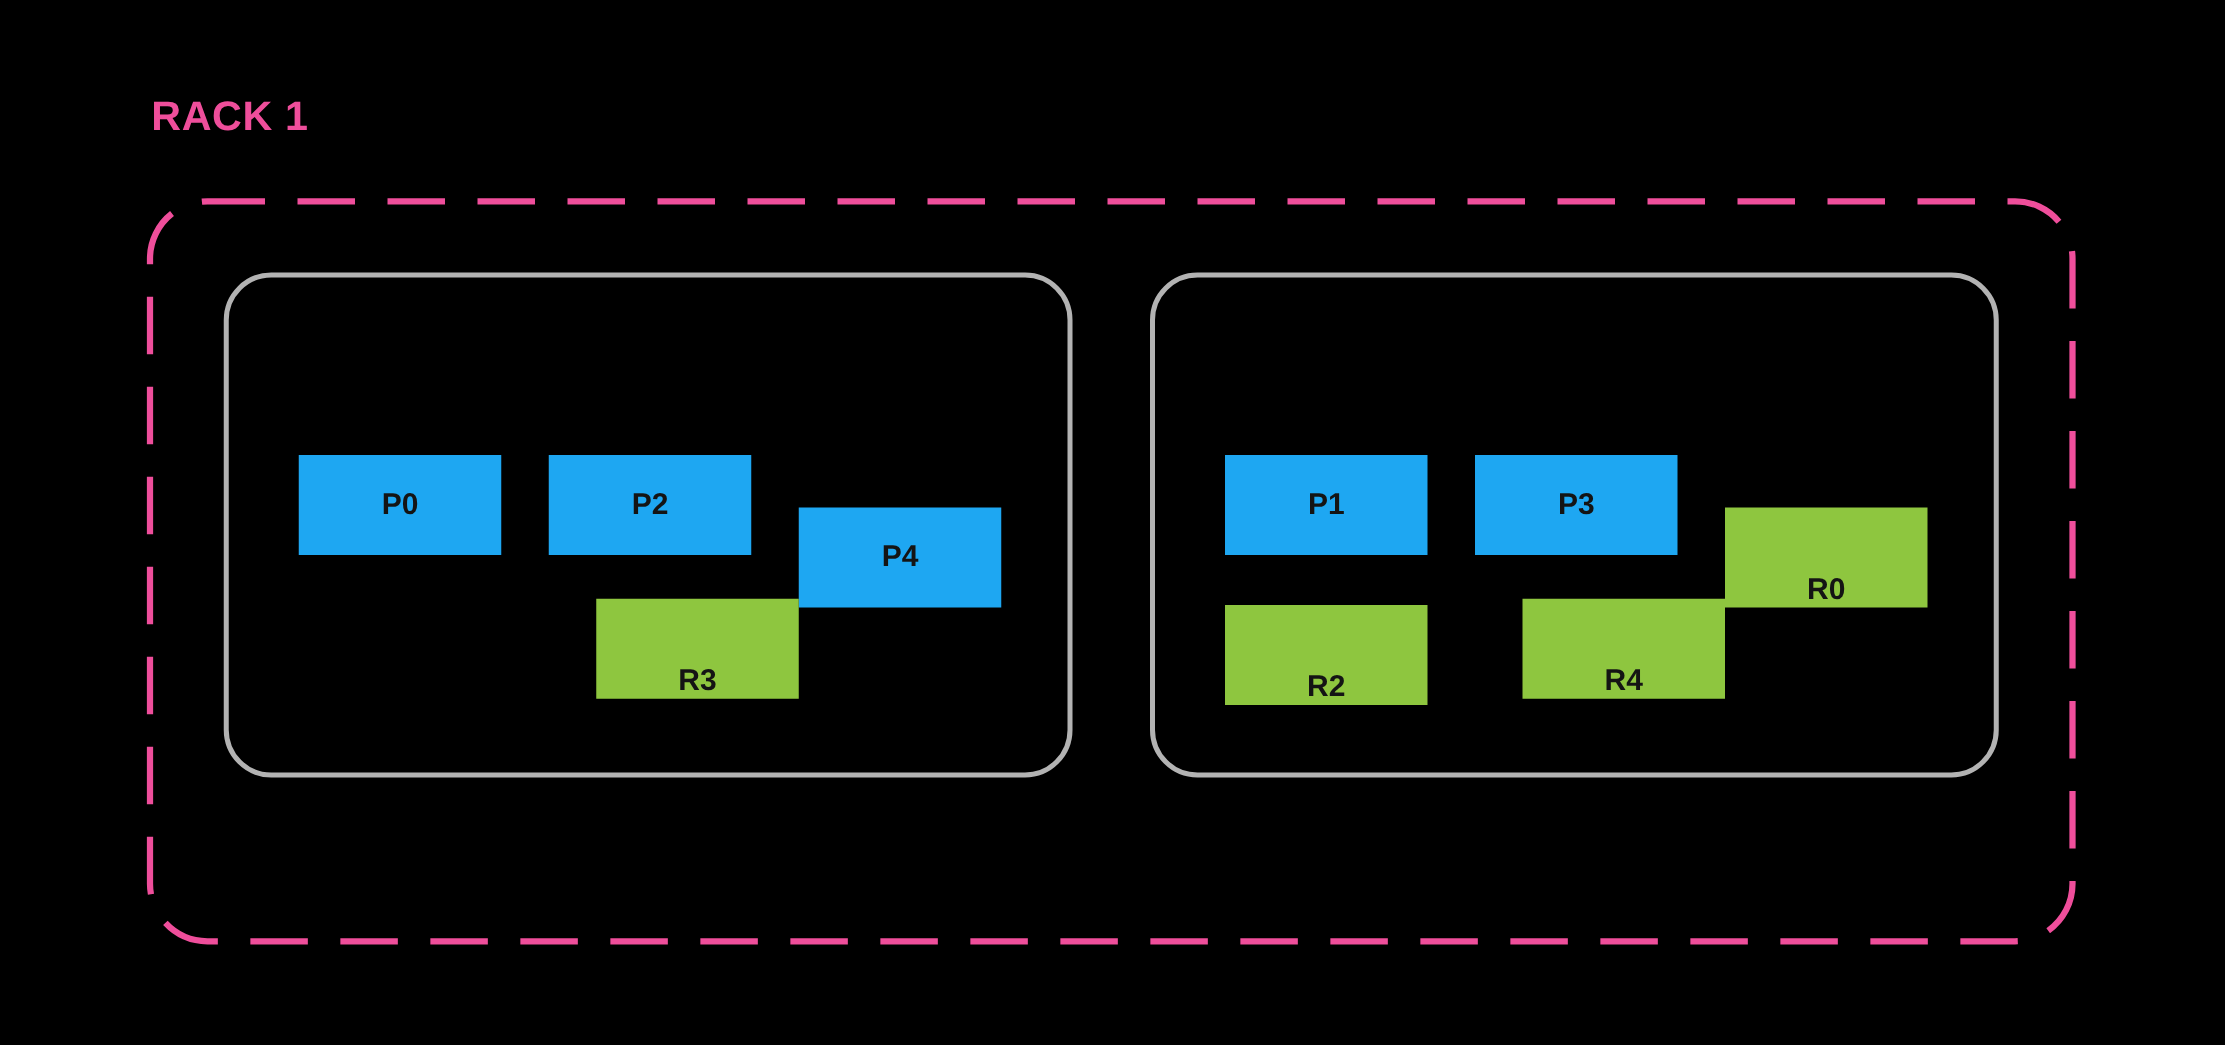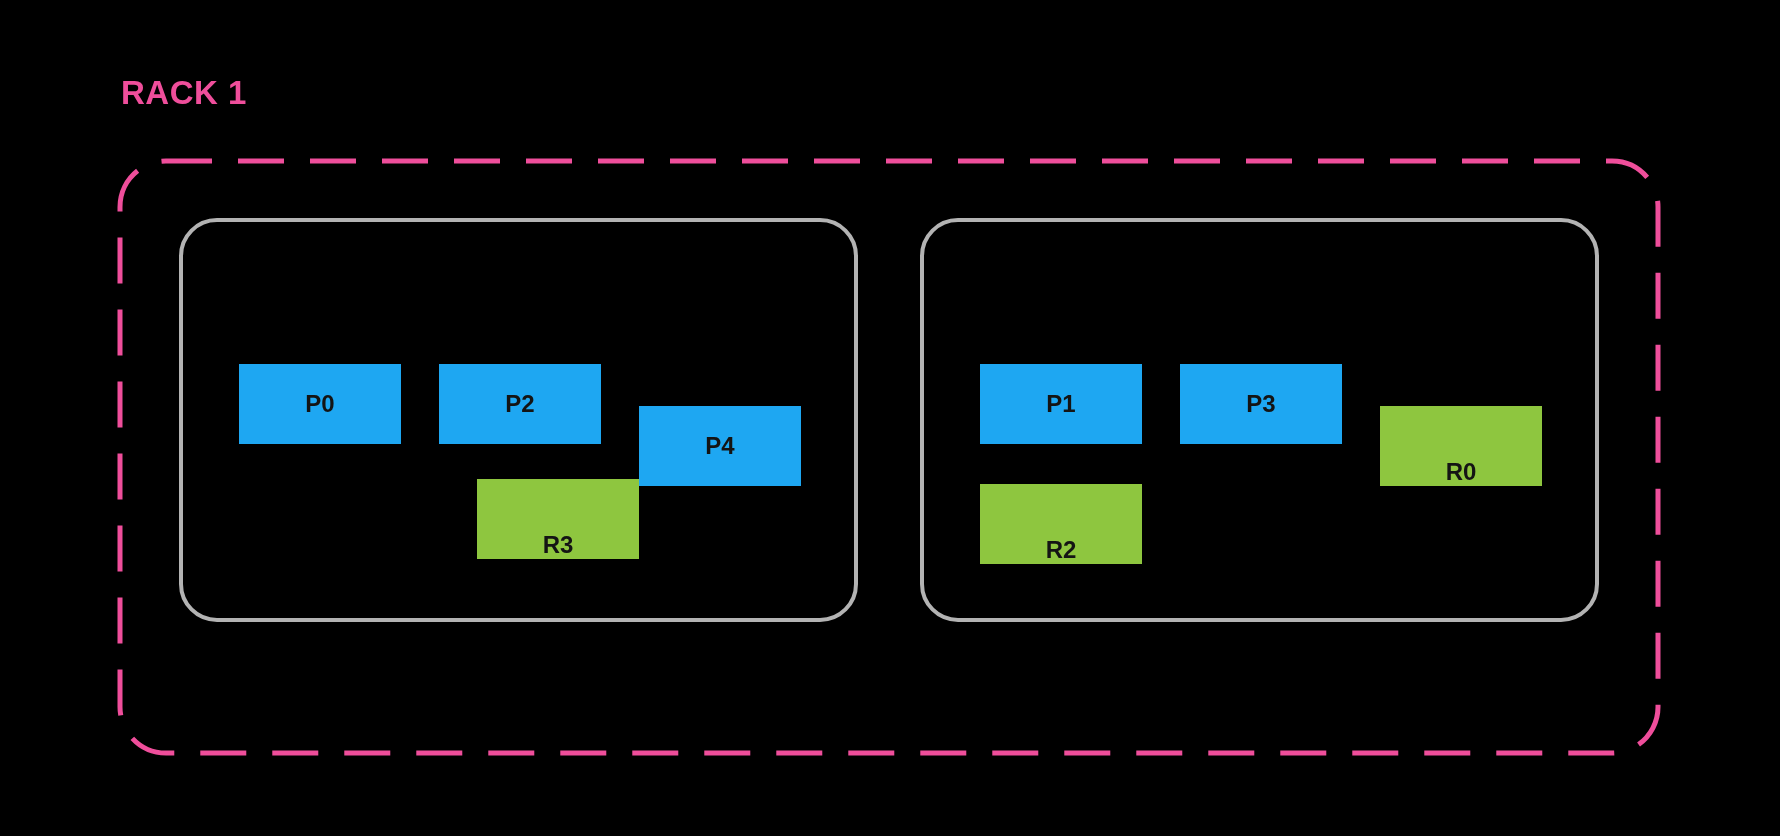--- a/index.html
+++ b/index.html
@@ -104,15 +104,18 @@
     </div>
     <div class="cell r1c2" data-type="blue">
       <span>P3</span>
     </div>
     <div class="cell r1c3" data-type="green">
       <span>R0</span>
     </div>
     <div class="cell r2c1" data-type="green">
       <span>R2</span>
     </div>
+    <div class="cell r2c2" data-type="green">
+      <span>R4</span>
+    </div>
   </div>
 
 </div>
 
 </body></html>

